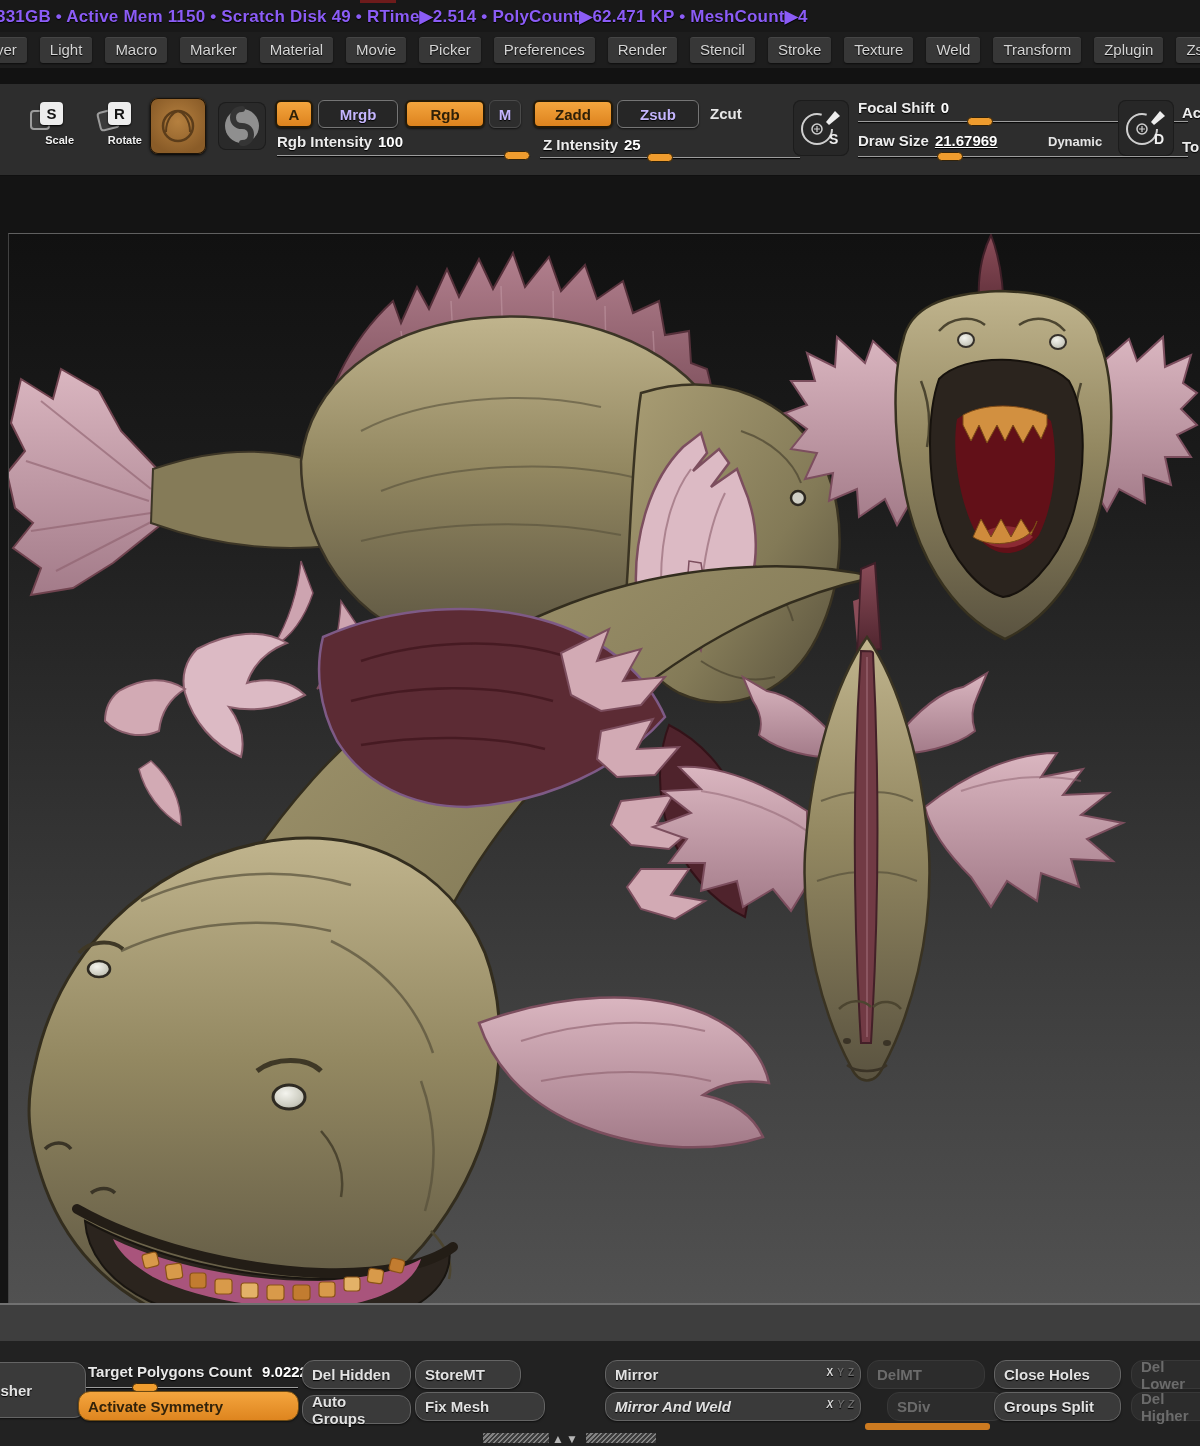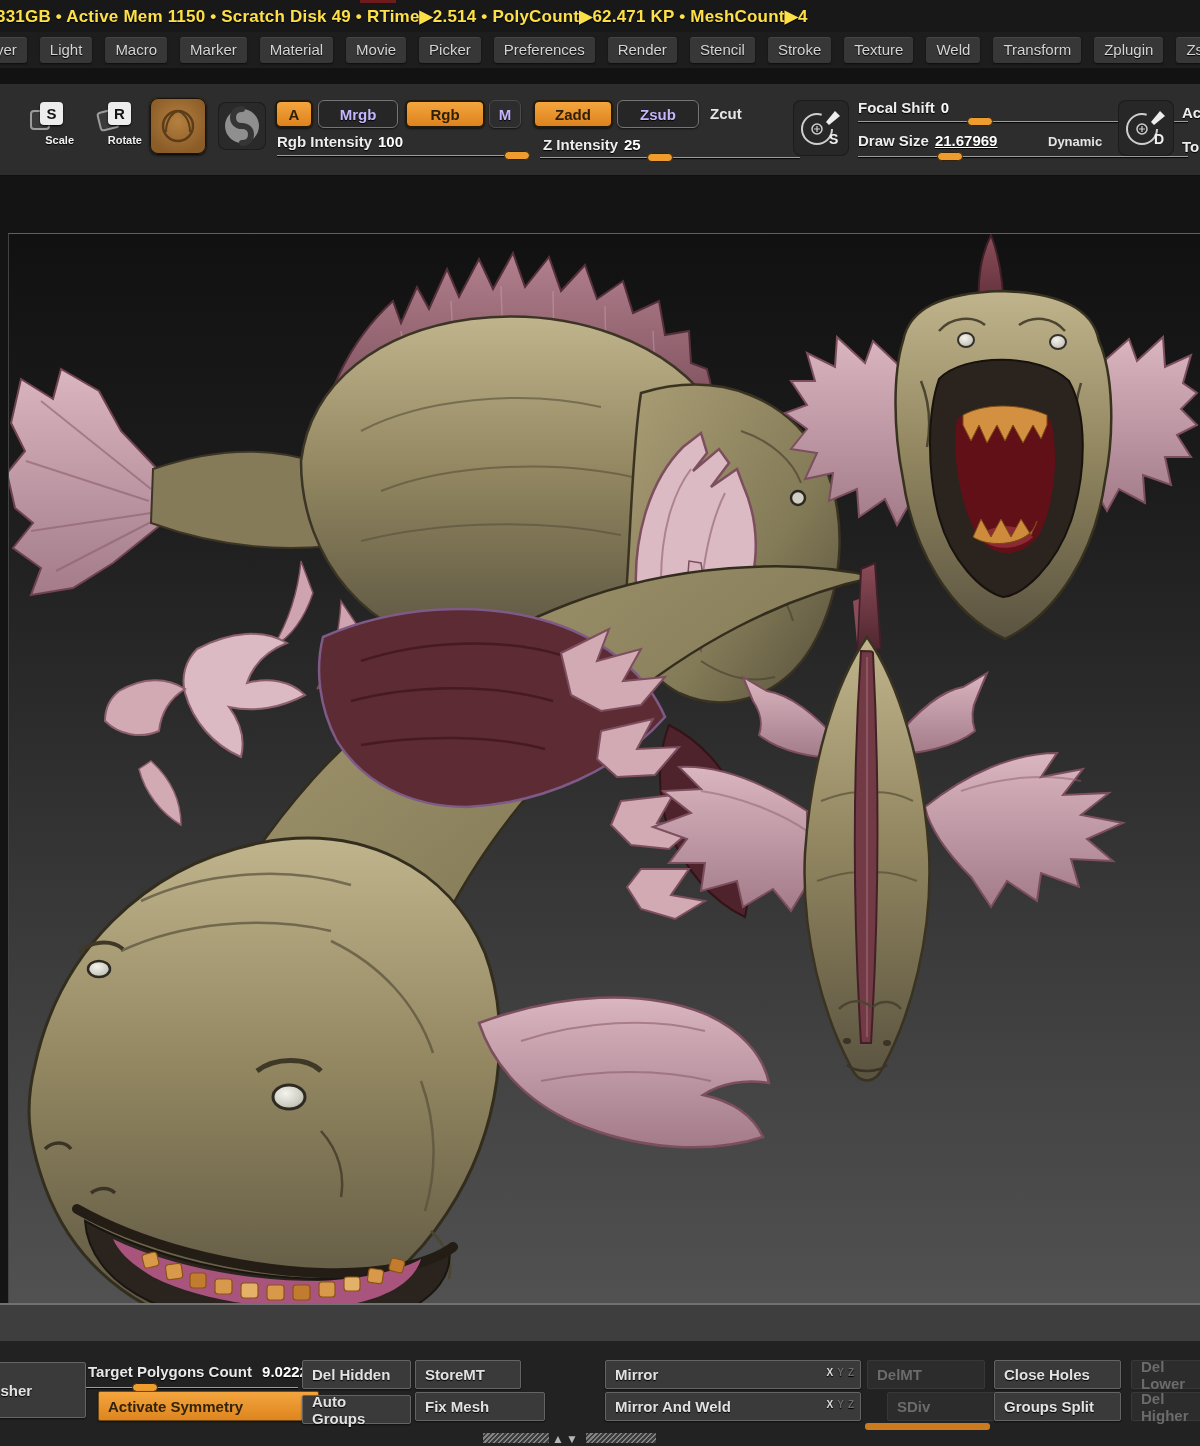--- a/index.html
+++ b/index.html
@@ -2,21 +2,21 @@
 <html><head>
 <meta charset="utf-8">
 <style>
   * { margin:0; padding:0; box-sizing:border-box; }
   html,body { width:1200px; height:1446px; background:#141414; overflow:hidden;
               font-family:"Liberation Sans", sans-serif; position:relative; }
   .abs { position:absolute; }
 
   
   #statusbar { left:0; top:0; width:1200px; height:32px; background:#181818;
-               color:#fde047; font-size:17px; font-weight:700; display:flex; align-items:center;
+               color:#8b5cf6; font-size:17px; font-weight:700; display:flex; align-items:center;
                white-space:nowrap; text-shadow:0 1px 1px #000; letter-spacing:.2px; }
   #statusbar .txt { margin-left:-4px; }
   #status-tick { left:360px; top:0; width:36px; height:3px; background:#6e1b1b; }
 
   
   #menubar { left:0; top:32px; width:1200px; height:36px; background:#1d1d1d;
              display:flex; align-items:center; gap:13px; overflow:hidden; }
   .menu-item { background:#373737; border-radius:3px; padding:4px 10px 5px; color:#d4d4d4;
                font-size:15px; white-space:nowrap; text-shadow:0 1px 1px #000;
                box-shadow:inset 0 1px 0 rgba(255,255,255,.07), 0 1px 2px rgba(0,0,0,.6); flex:0 0 auto; }
@@ -56,25 +56,25 @@
 
   
   #canvas { left:0; top:176px; width:1200px; height:1127px; background:#141414; }
   #scene { position:absolute; left:8px; top:57px; width:1192px; height:1070px;
            border-top:1px solid #606060; border-left:1px solid #424242; }
   #scene svg { display:block; }
 
   
   #strip { left:0; top:1303px; width:1200px; height:38px; background:#3e3e3e; border-top:2px solid #717171; }
   #bottombar { left:0; top:1341px; width:1200px; height:105px; background:#222222; overflow:hidden; }
-  .bb-btn { position:absolute; height:29px; background:#3a3a3a; border:1px solid #646464; border-radius:2px;
+  .bb-btn { position:absolute; height:29px; background:#3a3a3a; border:1px solid #646464; border-radius:12px;
             color:#e2e2e2; font-size:15px; font-weight:700; display:flex; align-items:center;
             padding:0 9px; text-shadow:0 1px 1px #000; box-shadow:0 1px 2px rgba(0,0,0,.55); }
   .bb-btn.disabled { background:#2c2c2c; border:1px solid #383838; color:#6b6b6b; text-shadow:none; box-shadow:none; }
-  .bb-btn.orange { background:linear-gradient(#f4a53e,#de851f); border:1px solid #6e4a12; color:#33230a; text-shadow:none;margin-left:20px; }
+  .bb-btn.orange { background:linear-gradient(#f4a53e,#de851f); border:1px solid #6e4a12; color:#33230a; text-shadow:none; }
   .bb-label { color:#e8e8e8; font-size:15px; font-weight:700; position:absolute; text-shadow:0 1px 1px #000; white-space:nowrap; }
   .axis-cluster { position:absolute; right:6px; top:6px; display:flex; gap:4px; font-size:10px; font-weight:700; }
   .axis-x { color:#dcdcdc; } .axis-y,.axis-z { color:#6a6a6a; }
   .hatch { position:absolute; height:10px; border-radius:1px;
            background:repeating-linear-gradient(135deg,#828282 0 1.5px,#3c3c3c 1.5px 3.5px); }
   .scroll-arrows { position:absolute; color:#b5b5b5; font-size:12px; letter-spacing:2px; }
   #sdiv-bar { position:absolute; left:865px; top:82px; width:125px; height:7px; background:#cc7a20; border-radius:3px; }
 </style>
 </head>
 <body>
@@ -374,21 +374,21 @@
     </div>
 
   <div class="bb-btn" style="left:605px; top:19px; width:256px;">
     <span>Mirror</span>
     <span class="axis-cluster">
       <span class="axis-x">X</span>
       <span class="axis-y">Y</span>
       <span class="axis-z">Z</span>
     </span>
   </div>
-  <div class="bb-btn" style="left:605px; top:51px; width:256px;">
+  <div class="bb-btn" style="left:605px; top:51px; width:256px;font-style:italic;">
     <span>Mirror And Weld</span>
     <span class="axis-cluster">
       <span class="axis-x">X</span>
       <span class="axis-y">Y</span>
       <span class="axis-z">Z</span>
     </span>
   </div>
 
   <div class="bb-btn disabled" style="left:867px; top:19px; width:118px;">
       <span>DelMT</span>

